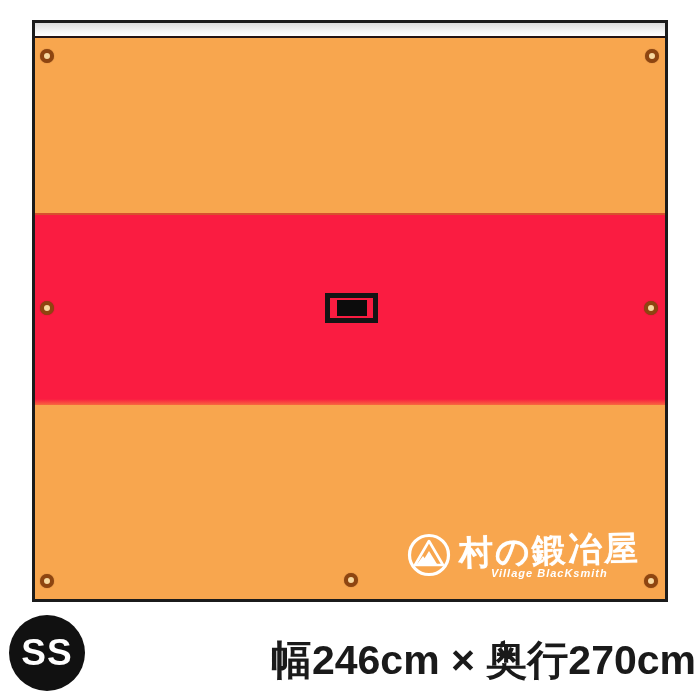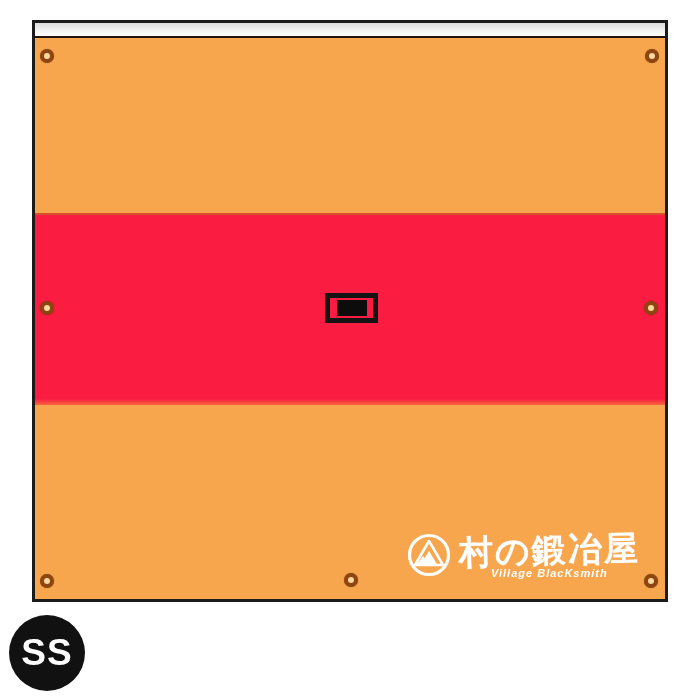--- a/index.html
+++ b/index.html
@@ -144,14 +144,15 @@
         <div class="logo-jp">村の鍛冶屋</div>
         <div class="logo-en">Village BlacKsmith</div>
       </div>
     </div>
   </div>
 
   <div class="badge">
     <span>SS</span>
   </div>
 
+  <div class="caption">幅246cm × 奥行270cm</div>
 
 </div>
 
 </body></html>

